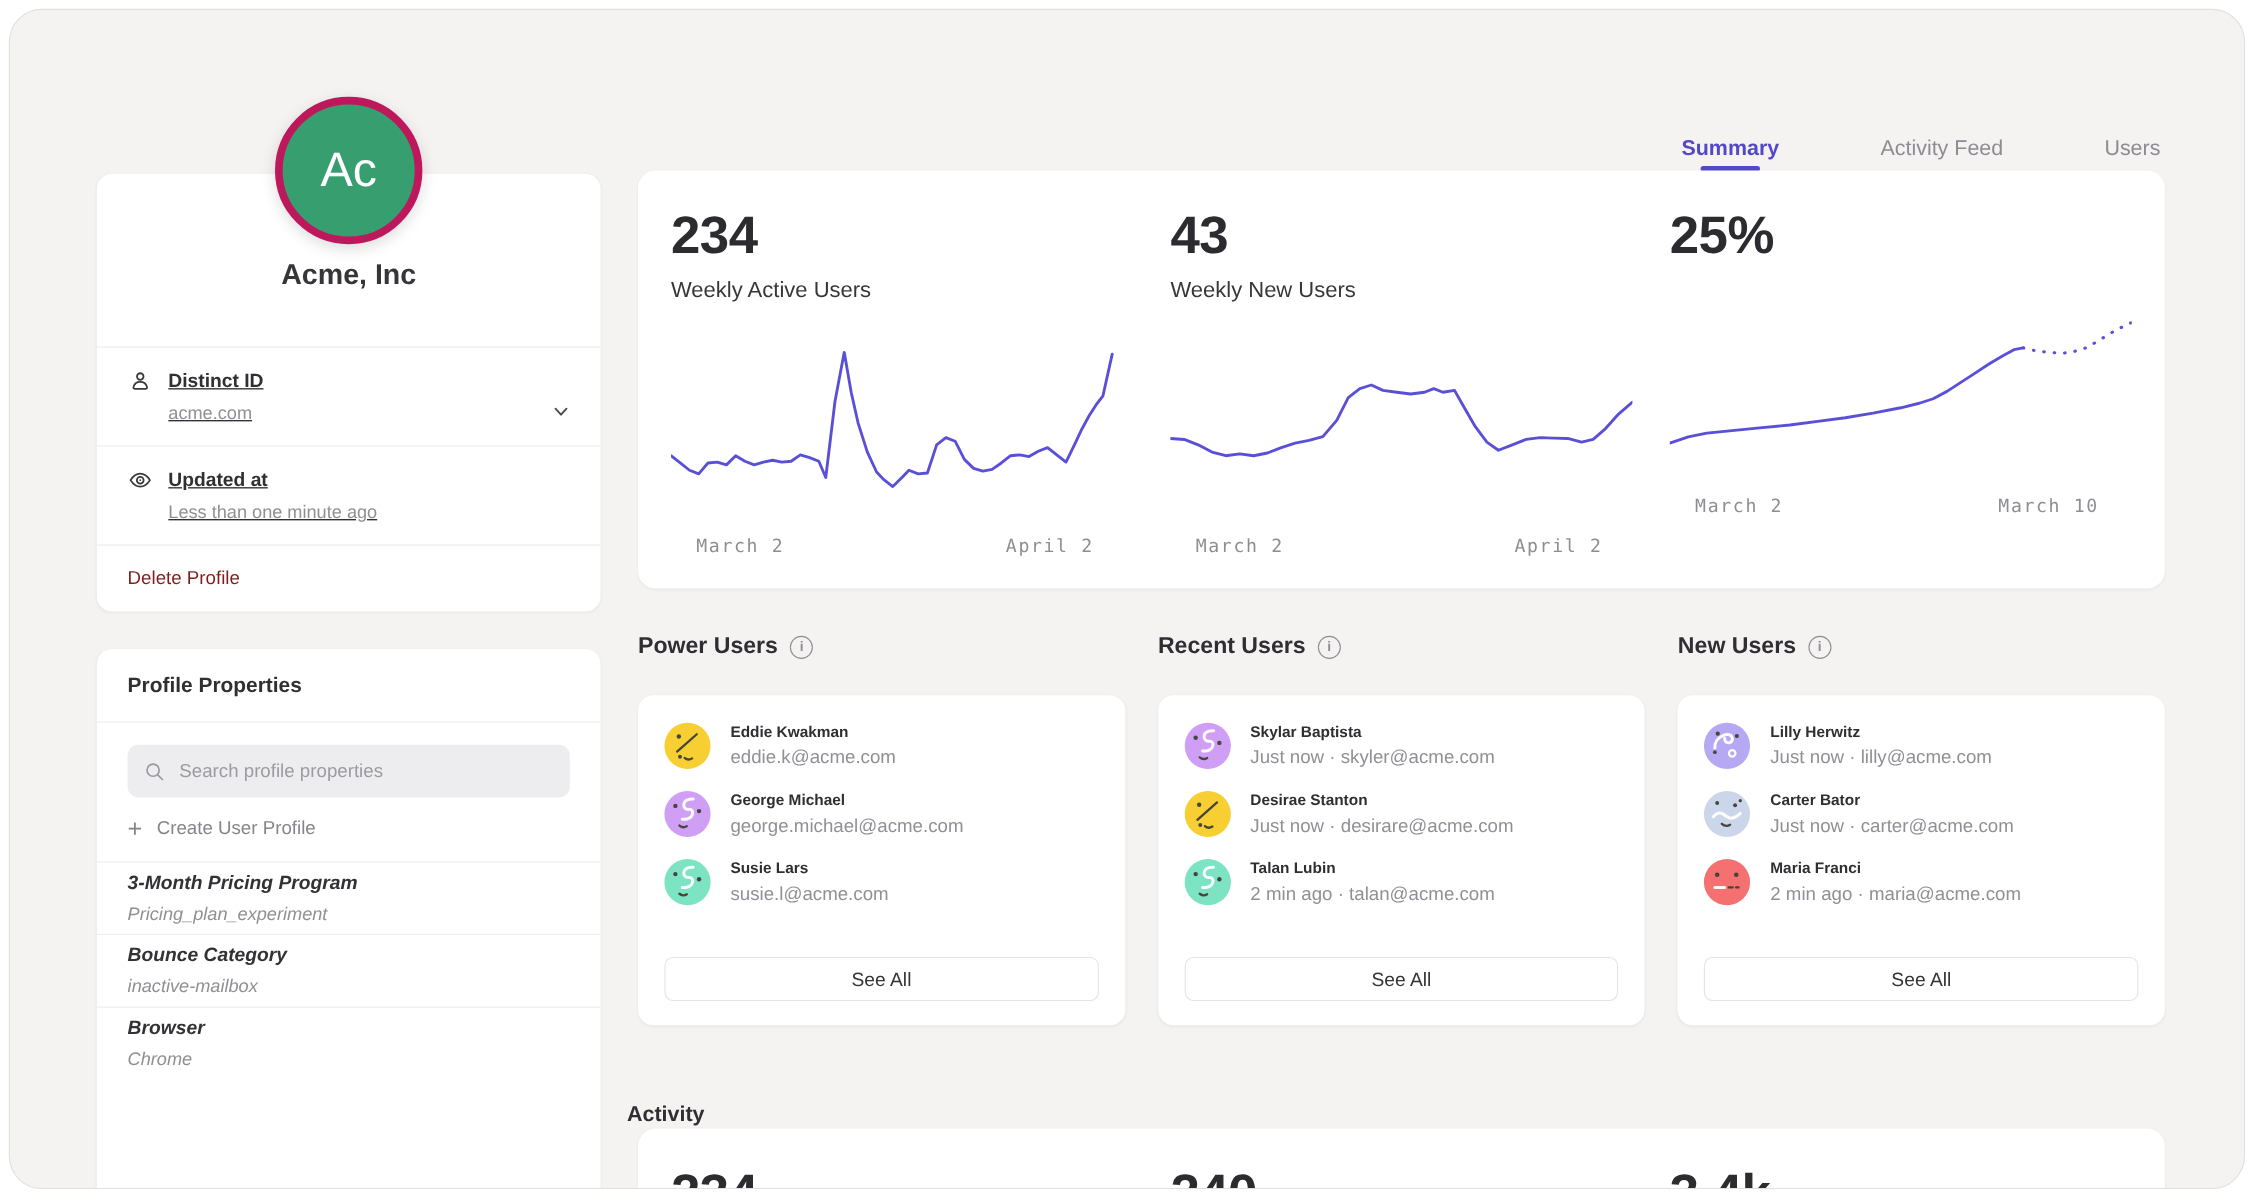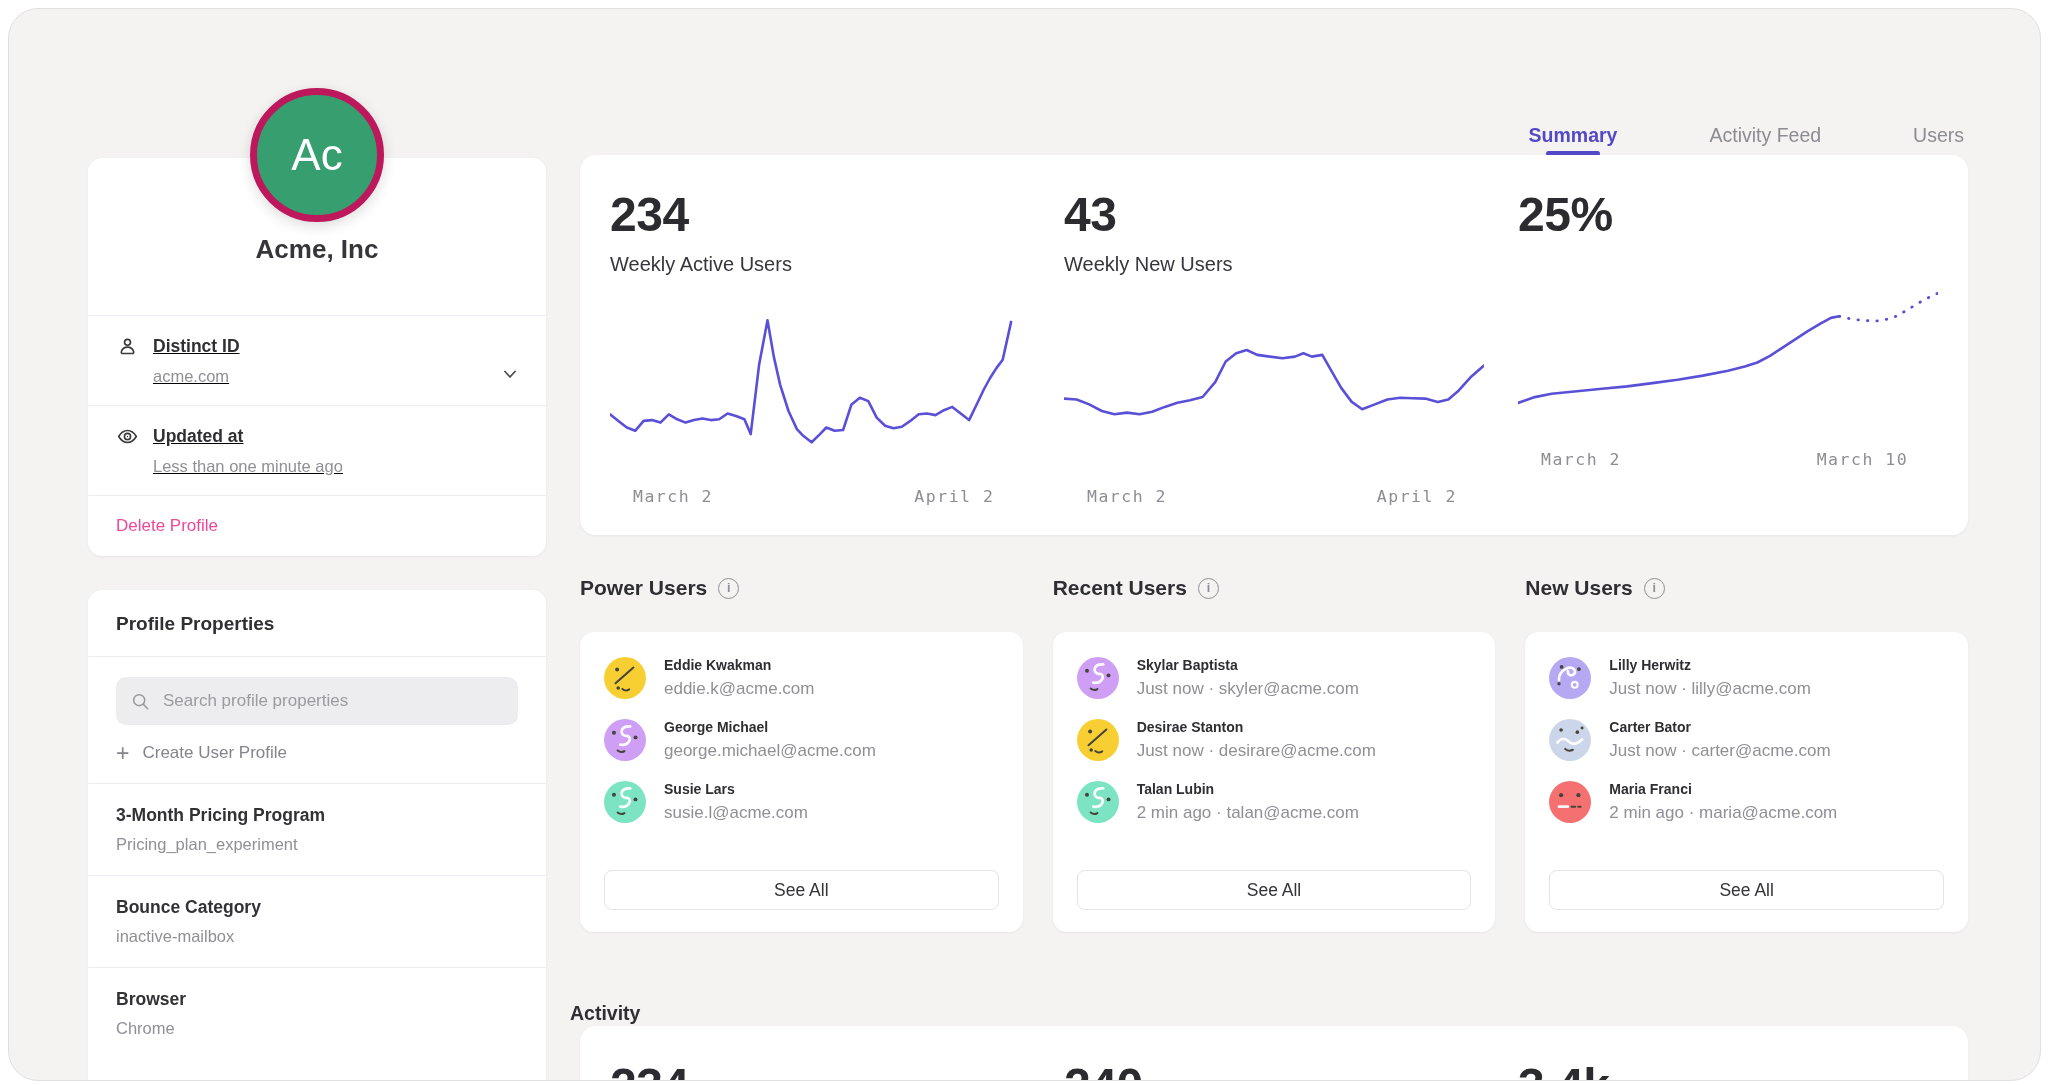--- a/index.html
+++ b/index.html
@@ -16,32 +16,32 @@
   .profile-card{position:absolute;left:88px;top:158px;width:458px;}
   .p-title{padding:76px 20px 50px;text-align:center;font-size:26px;font-weight:600;color:#35353a;
     border-bottom:1px solid #ececf2;}
   .field-row{position:relative;padding:19px 28px;border-bottom:1px solid #ececf2;text-decoration:underline;}
   .field-head{display:flex;align-items:center;gap:14px;}
   .field-head svg{width:23px;height:23px;color:#39393f;flex:none;}
   .field-label{font-size:17.5px;font-weight:600;color:#2f2f34;}
   .field-value{margin:9px 0 0 37px;font-size:16.5px;color:#8f8f96;}
   .chev{position:absolute;right:24px;top:46px;width:24px;height:24px;color:#4a4a50;cursor:pointer;}
   .delete-row{padding:20px 28px;}
-  .delete-btn{background:none;border:none;padding:0;font-family:inherit;font-size:17px;color:#ec4899;cursor:pointer;}
+  .delete-btn{background:none;border:none;padding:0;font-family:inherit;font-size:17px;color:#7f1d1d;cursor:pointer;}
 
   .props-card{position:absolute;left:88px;top:590px;width:458px;height:600px;}
   .props-title{padding:23px 28px 21px;font-size:19px;font-weight:600;color:#2f2f34;border-bottom:1px solid #ececf2;}
   .search-box{margin:20px 28px 0;height:48px;background:#edecee;border-radius:10px;display:flex;align-items:center;padding:0 14px;gap:10px;}
   .search-box svg{width:21px;height:21px;color:#98989f;flex:none;}
   .search-box input{flex:1;border:none;background:transparent;outline:none;font-family:inherit;font-size:17px;color:#3a3a3e;}
   .search-box input::placeholder{color:#9b9ba1;}
   .create-btn{margin:18px 28px 20px;display:flex;align-items:center;gap:13px;background:none;border:none;padding:0;
     font-family:inherit;font-size:17px;color:#84848c;cursor:pointer;}
   .create-btn .plus{font-size:23px;line-height:18px;font-weight:400;color:#84848c;}
-  .prop-row{padding:21px 28px;border-top:1px solid #ececf2;}
+  .prop-row{padding:8px 28px;border-top:1px solid #ececf2;font-style:italic;}
   .prop-name{font-size:17.5px;font-weight:600;color:#313136;}
   .prop-value{margin-top:9px;font-size:16.5px;color:#8f8f96;}
 
   
   .tabs{position:absolute;left:580px;top:100px;width:1388px;height:58px;display:flex;justify-content:flex-end;gap:84px;}
   .tab{position:relative;padding:12px 4px 0;font-size:19.5px;font-weight:500;color:#8c8c93;cursor:pointer;background:none;border:none;font-family:inherit;}
   .tab.active{color:#5349c7;font-weight:600;}
   .tab.active::after{content:"";position:absolute;left:50%;transform:translateX(-50%);bottom:2px;width:54px;height:5px;border-radius:3px;background:#5349c7;}
 
   

